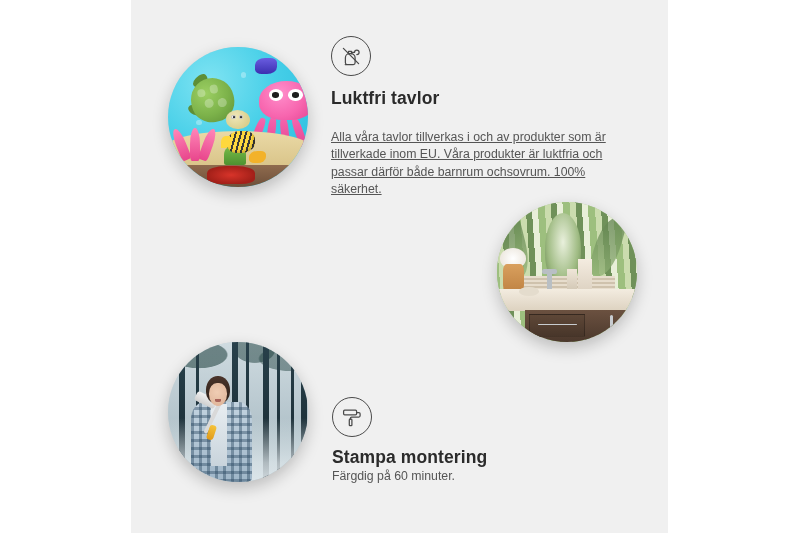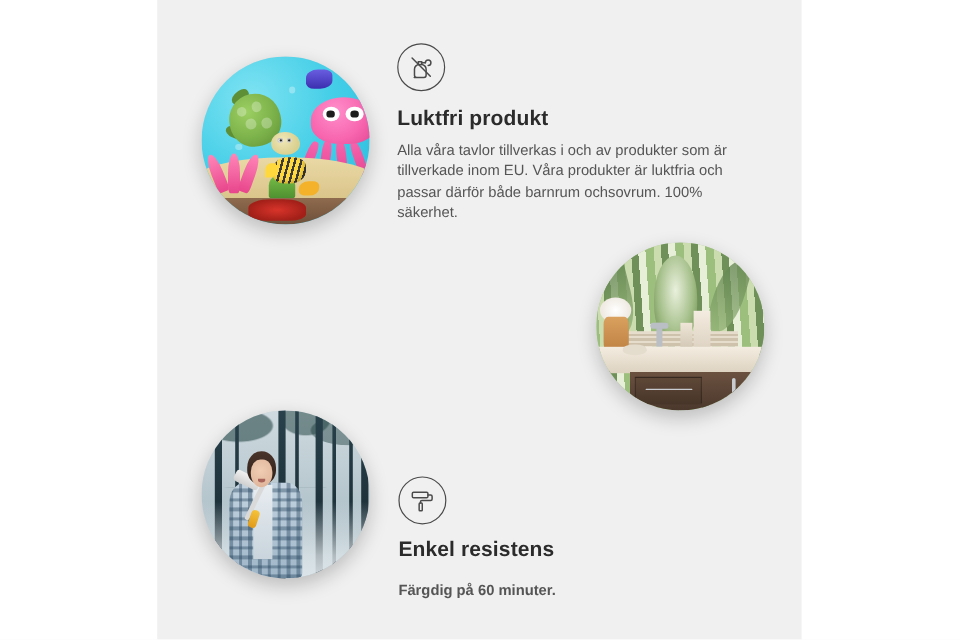--- a/index.html
+++ b/index.html
@@ -301,32 +301,32 @@
   }
   .f-body{
     font-size:12.3px;
     line-height:17.3px;
     color:#555555;
   }
 
   
   #feature-odour { left:331px; top:36px; width:300px; }
   #feature-odour .f-title{ margin-top:12px; }
-  #feature-odour .f-body{ margin-top:8px; width:292px; }
+  #feature-odour .f-body{ margin-top:20px; width:292px;text-decoration:underline; }
 
   
   #feature-water { left:163px; top:228px; width:300px; text-align:right; }
   #feature-water .icon-wrap{ display:flex; justify-content:flex-end; }
   #feature-water .f-title{ margin-top:9px; }
   #feature-water .f-body{ margin-top:4px; }
 
   
   #feature-mount { left:332px; top:397px; width:260px; }
   #feature-mount .f-title{ margin-top:10px; }
-  #feature-mount .f-body{ margin-top:16px;font-weight:bold; }
+  #feature-mount .f-body{ margin-top:0; }
 </style>
 </head>
 <body>
 
 <div id="stage">
 
   <div class="panel"></div>
 
   <div class="photo" id="photo-sea">
     <div class="inner">
@@ -438,32 +438,32 @@
       <div class="icon-circle">
         <svg width="26" height="26" viewBox="0 0 26 26" fill="none" stroke="#4a4a4a" stroke-width="1.25" stroke-linecap="round" stroke-linejoin="round">
           <path d="M7.2 21.5h8.1c1.0 0 1.8-.8 1.8-1.8v-5.0c0-2.2-1.8-4.0-4.0-4.0h-1.7c-2.2 0-4.0 1.8-4.0 4.0v5.0c0 1.0.8 1.8 1.8 1.8z"></path>
           <path d="M10.5 10.7V8.4h3.0v2.3"></path>
           <path d="M13.5 9.3h3.0"></path>
           <path d="M16.5 9.3c0-1.3 1.0-2.3 2.3-2.3s2.3 1.0 2.3 2.3-1.0 2.3-2.3 2.3"></path>
           <path d="M5.4 5.4 20.6 20.6"></path>
         </svg>
       </div>
     </div>
-    <div class="f-title">Luktfri produkt</div>
+    <div class="f-title">Luktfri tavlor</div>
     <div class="f-body">Alla våra tavlor tillverkas i och av produkter som är tillverkade inom EU. Våra produkter är luktfria och passar därför både barnrum ochsovrum. 100% säkerhet.</div>
   </div>
 
 
   <div class="feature" id="feature-mount">
     <div class="icon-wrap">
       <div class="icon-circle">
         <svg width="26" height="26" viewBox="0 0 26 26" fill="none" stroke="#4a4a4a" stroke-width="1.25" stroke-linecap="round" stroke-linejoin="round">
           <rect x="4.6" y="6.2" width="13.0" height="4.6" rx="1.1"></rect>
           <path d="M17.6 8.5h2.3c.7 0 1.2.6 1.2 1.2v2.1c0 .7-.6 1.2-1.2 1.2h-7.3c-.7 0-1.2.6-1.2 1.2v1.0"></path>
           <rect x="10.3" y="15.2" width="2.6" height="6.4" rx="0.7"></rect>
         </svg>
       </div>
     </div>
-    <div class="f-title">Enkel resistens</div>
+    <div class="f-title">Stampa montering</div>
     <div class="f-body">Färgdig på 60 minuter.</div>
   </div>
 
 </div>
 
 </body></html>

